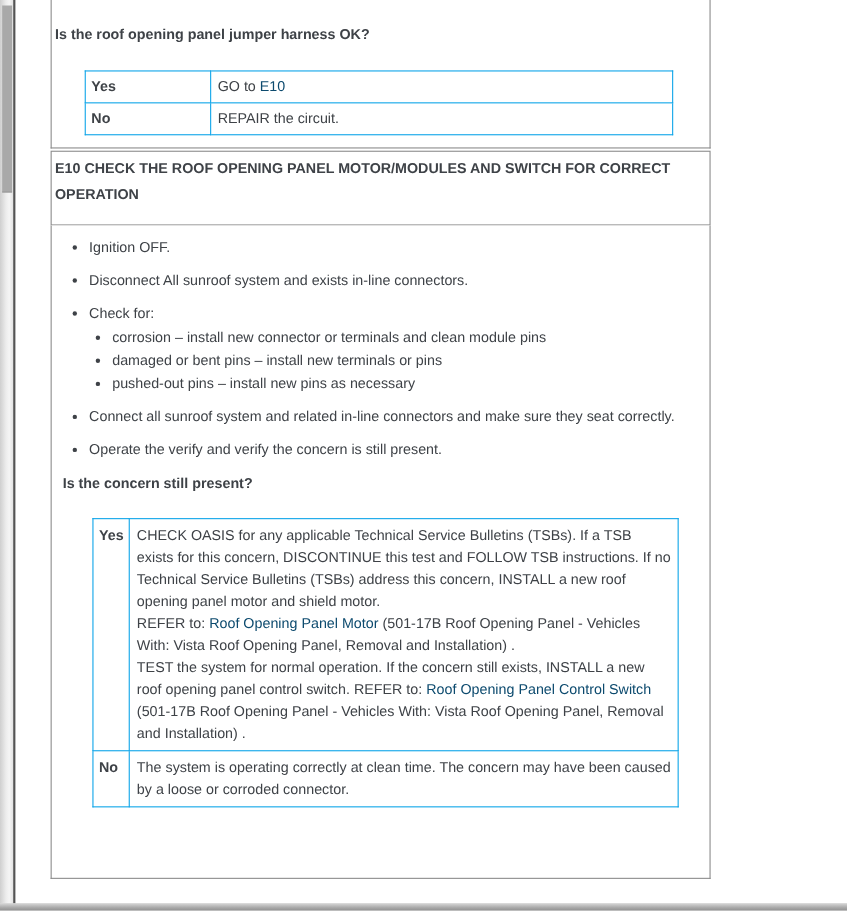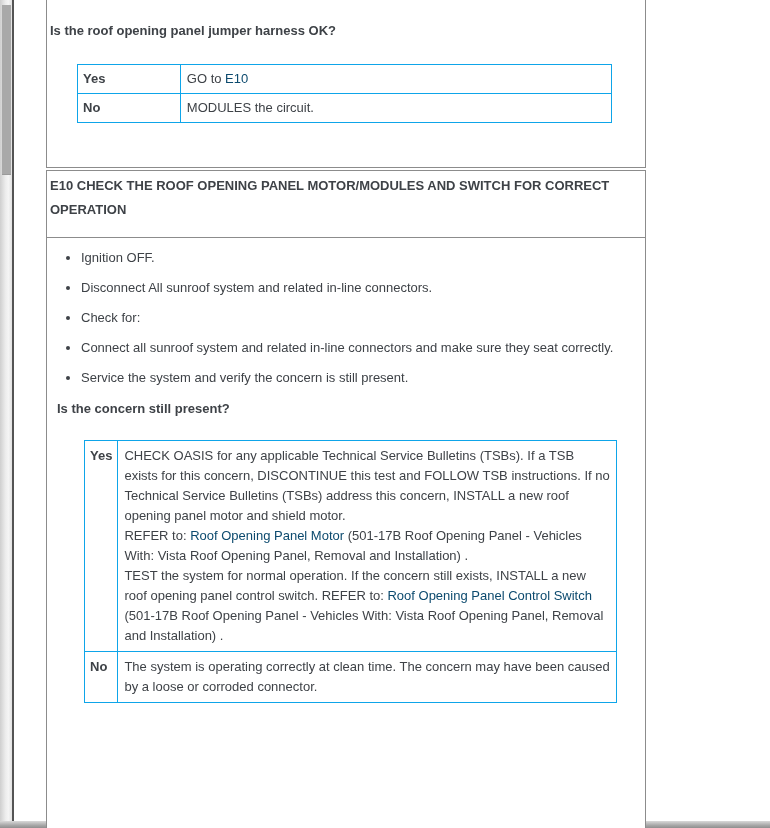--- a/index.html
+++ b/index.html
@@ -34,21 +34,21 @@
 
   
   .content-col { position: absolute; left: 46px; top: 0; width: 600px; }
 
   .step-box {
     border: 1px solid #8c8c8c;
     background: #fff;
   }
   .box-prev {
     border-top: none;
-    height: 168px;
+    height: 135px;
     padding: 22px 3px 0 3px;
     overflow: hidden;
   }
   .box-header {
     margin-top: 2px;
     height: 68px;
     padding: 3px 3px 0 3px;
     font-weight: bold;
     font-size: 13px;
     line-height: 24px;
@@ -132,45 +132,56 @@
       <div class="question">Is the roof opening panel jumper harness OK?</div>
 
       <table class="answer-table t-prev">
         <tbody>
             <tr>
           <td class="lbl">Yes</td>
           <td class="txt"><span>GO to </span><a class="link" href="#">E10</a></td>
         </tr>
         <tr>
           <td class="lbl">No</td>
-          <td class="txt"><span>MODULES the circuit.</span></td>
+          <td class="txt"><span>REPAIR the circuit.</span></td>
         </tr>
       </tbody>
         </table>
     </div>
 
     <div class="step-box box-header">E10 CHECK THE ROOF OPENING PANEL MOTOR/MODULES AND SWITCH FOR CORRECT OPERATION</div>
 
     <div class="step-box box-body">
 
       <ul class="bullets">
         <li>
           <span>Ignition OFF.</span>
         </li>
         <li>
-          <span>Disconnect All sunroof system and related in-line connectors.</span>
+          <span>Disconnect All sunroof system and exists in-line connectors.</span>
         </li>
         <li>
           <span>Check for:</span>
+          <ul class="sub-bullets">
+            <li>
+              <span>corrosion – install new connector or terminals and clean module pins</span>
+            </li>
+            <li>
+              <span>damaged or bent pins – install new terminals or pins</span>
+            </li>
+            <li>
+              <span>pushed-out pins – install new pins as necessary</span>
+            </li>
+          </ul>
         </li>
         <li>
           <span>Connect all sunroof system and related in-line connectors and make sure they seat correctly.</span>
         </li>
         <li>
-          <span>Service the system and verify the concern is still present.</span>
+          <span>Operate the verify and verify the concern is still present.</span>
         </li>
       </ul>
 
       <div class="question q-concern">Is the concern still present?</div>
 
       <table class="answer-table t-main">
         <tbody>
             <tr>
           <td class="lbl">Yes</td>
           <td class="txt"><span>CHECK OASIS for any applicable Technical Service Bulletins (TSBs). If a TSB exists for this concern, DISCONTINUE this test and FOLLOW TSB instructions. If no Technical Service Bulletins (TSBs) address this concern, INSTALL a new roof opening panel motor and shield motor.</span><br><span>REFER to: </span><a class="link" href="#">Roof Opening Panel Motor</a><span> (501-17B Roof Opening Panel - Vehicles With: Vista Roof Opening Panel, Removal and Installation) .</span><br><span>TEST the system for normal operation. If the concern still exists, INSTALL a new roof opening panel control switch. REFER to: </span><a class="link" href="#">Roof Opening Panel Control Switch</a><span> (501-17B Roof Opening Panel - Vehicles With: Vista Roof Opening Panel, Removal and Installation) .</span></td>

